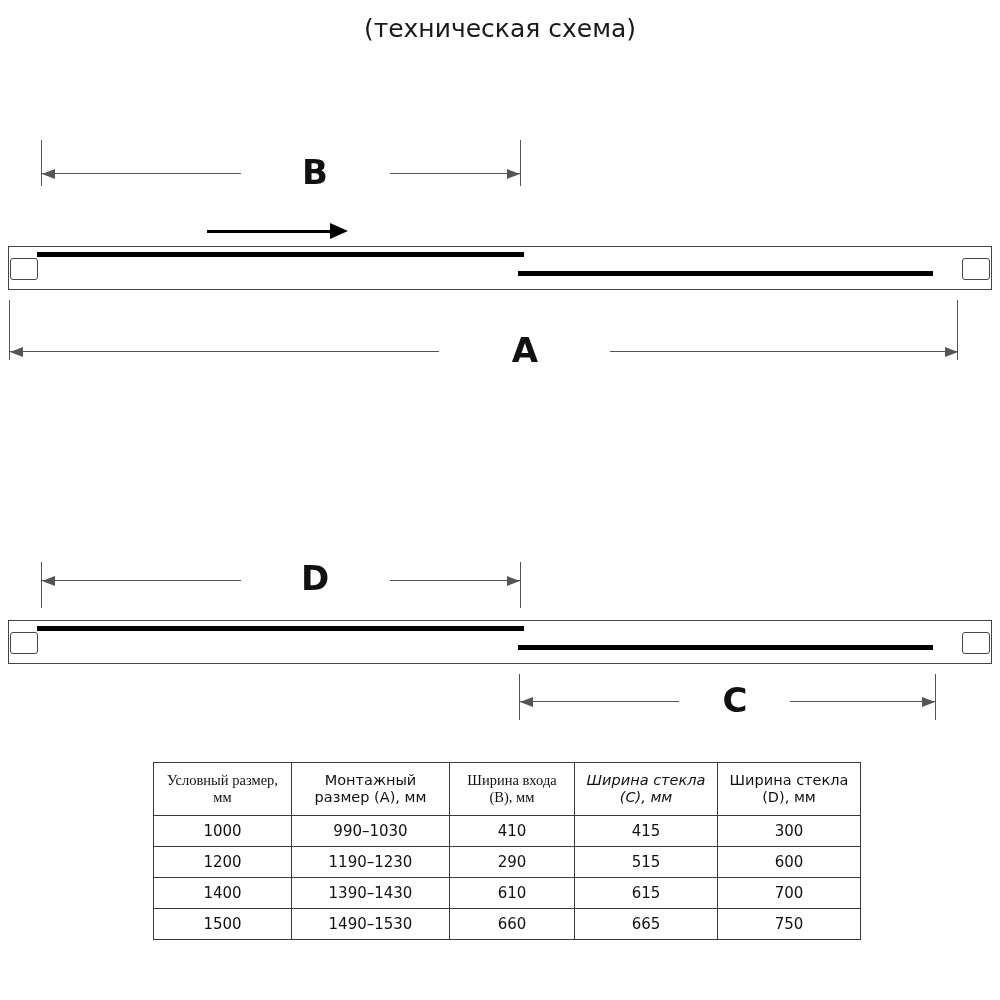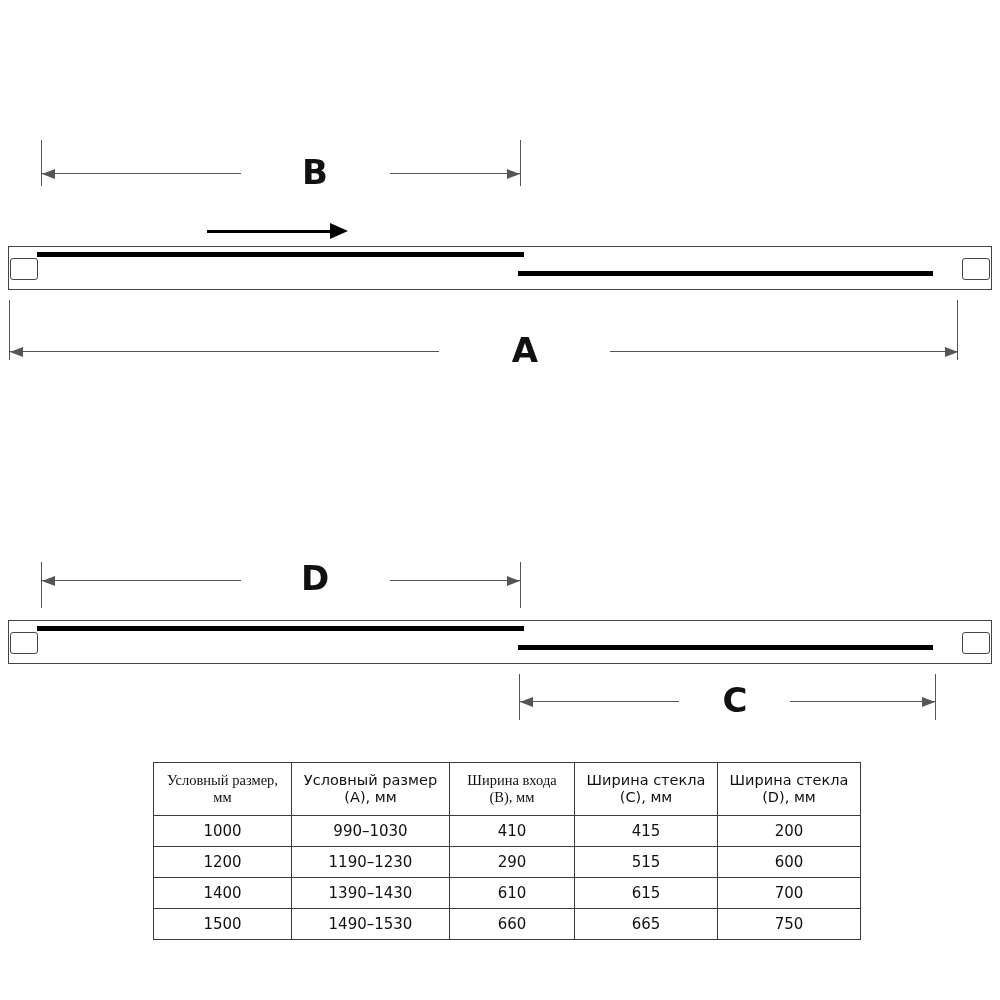--- a/index.html
+++ b/index.html
@@ -108,27 +108,28 @@
     line-height: 17px;
     font-size: 14.5px;
   }
   .spec-table td {
     height: 22px;
     font-size: 15px;
   }
   .spec-table .c0 { width: 125px; font-family: Liberation Serif, serif; }
   .spec-table .c1 { width: 145px; }
   .spec-table .c2 { width: 112px; font-family: Liberation Serif, serif; }
-  .spec-table .c3 { width: 130px; }
+  .spec-table .c3 { width: 130px; font-style: italic; }
   .spec-table .c4 { width: 130px; margin-top: 36px; }
 </style>
 </head>
 <body>
 
 <div class="title">
+  <div>(техническая схема)</div>
 </div>
 
 <div>
 
   <div class="ext-line" style="left:41px; top:140px; height:46px;"></div>
   <div class="ext-line" style="left:520px; top:140px; height:46px;"></div>
 
   <div class="dim-line" style="left:41px; top:173px; width:200px;"></div>
   <div class="dim-line" style="left:390px; top:173px; width:130px;"></div>
   <div class="arrow-l" style="left:42px; top:169px;"></div>
@@ -177,33 +178,33 @@
   <div class="dim-line" style="left:790px; top:701px; width:145px;"></div>
   <div class="arrow-l" style="left:520px; top:697px;"></div>
   <div class="arrow-r" style="left:922px; top:697px;"></div>
   <div class="dim-label" style="left:680px; top:680px; width:110px;">C</div>
 </div>
 
 <table class="spec-table">
   <thead>
     <tr>
       <th class="c0">Условный размер, мм</th>
-      <th class="c1">Условный размер (A), мм</th>
+      <th class="c1">Монтажный размер (A), мм</th>
       <th class="c2">Ширина входа (B), мм</th>
       <th class="c3">Ширина стекла (C), мм</th>
       <th class="c4">Ширина стекла (D), мм</th>
     </tr>
   </thead>
   <tbody>
     <tr>
       <td>1000</td>
       <td>990–1030</td>
       <td>410</td>
       <td>415</td>
-      <td>200</td>
+      <td>300</td>
     </tr>
     <tr>
       <td>1200</td>
       <td>1190–1230</td>
       <td>290</td>
       <td>515</td>
       <td>600</td>
     </tr>
     <tr>
       <td>1400</td>

